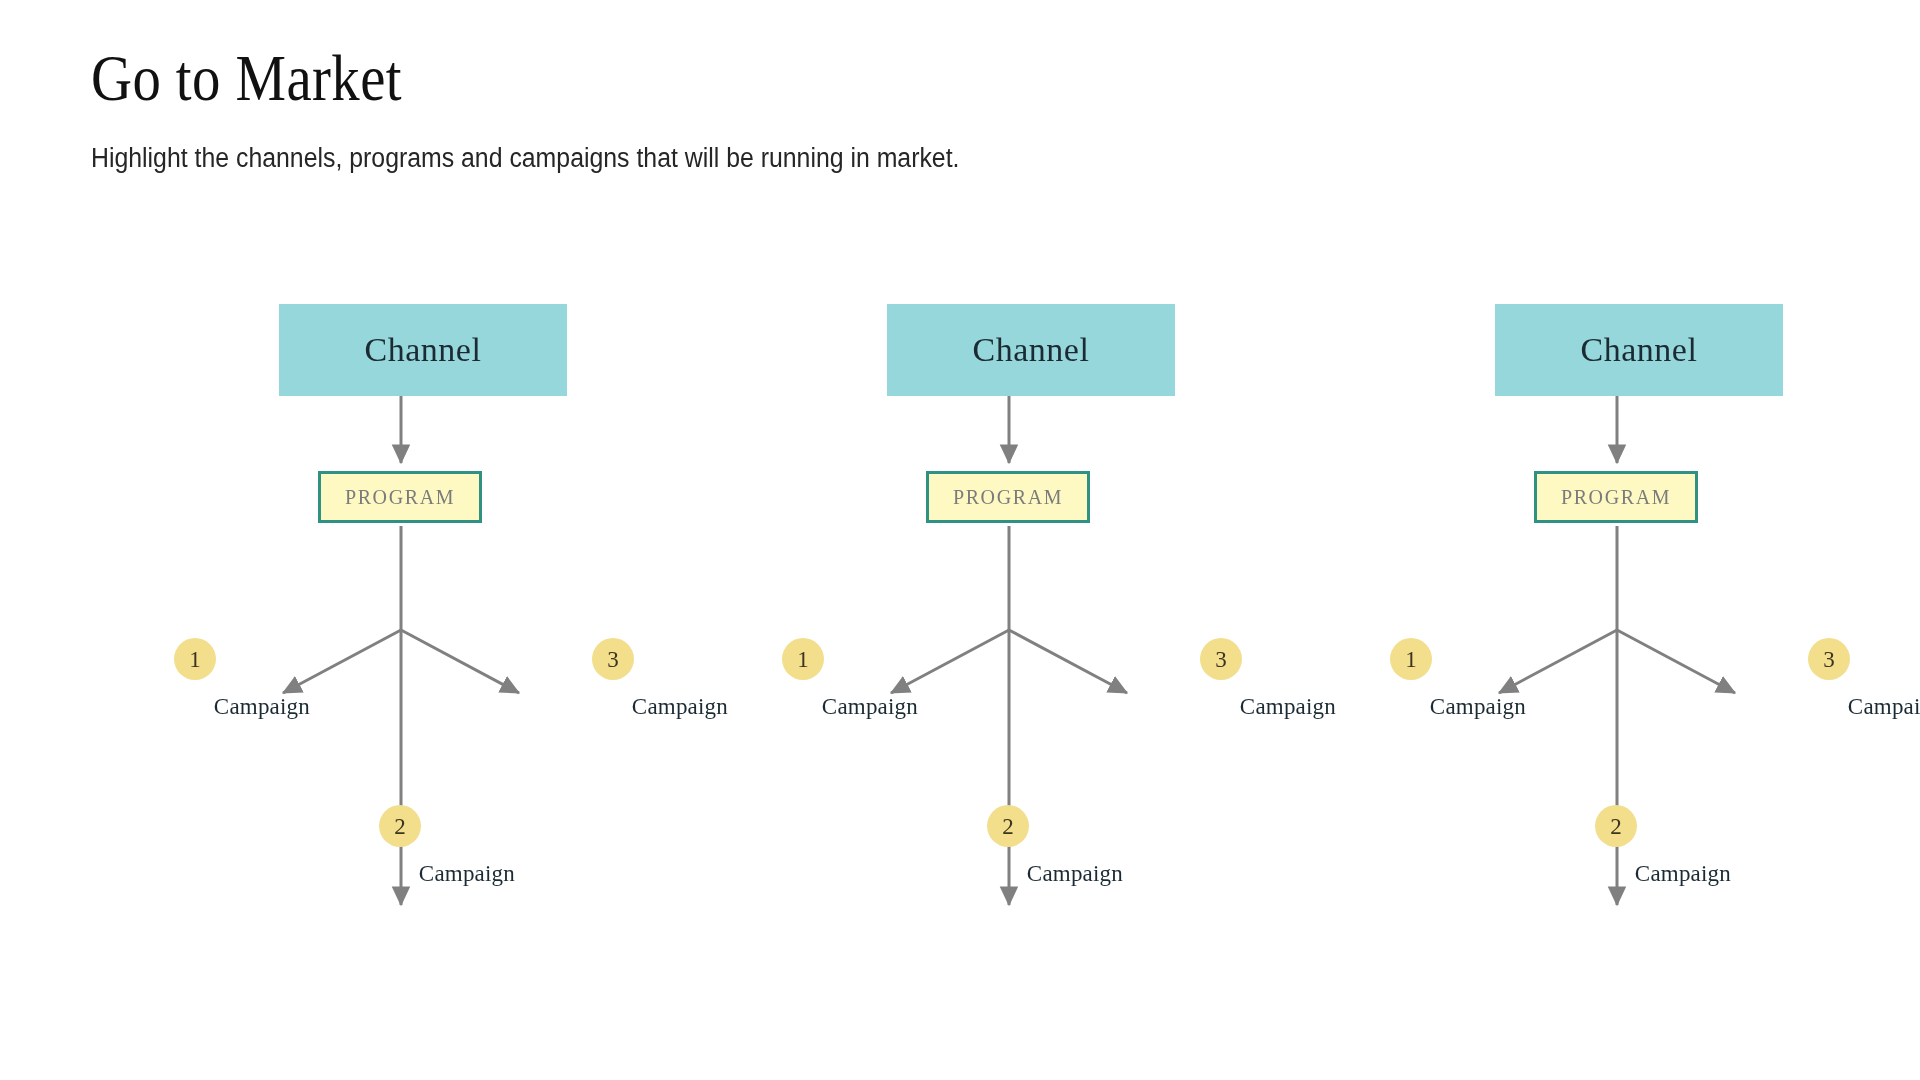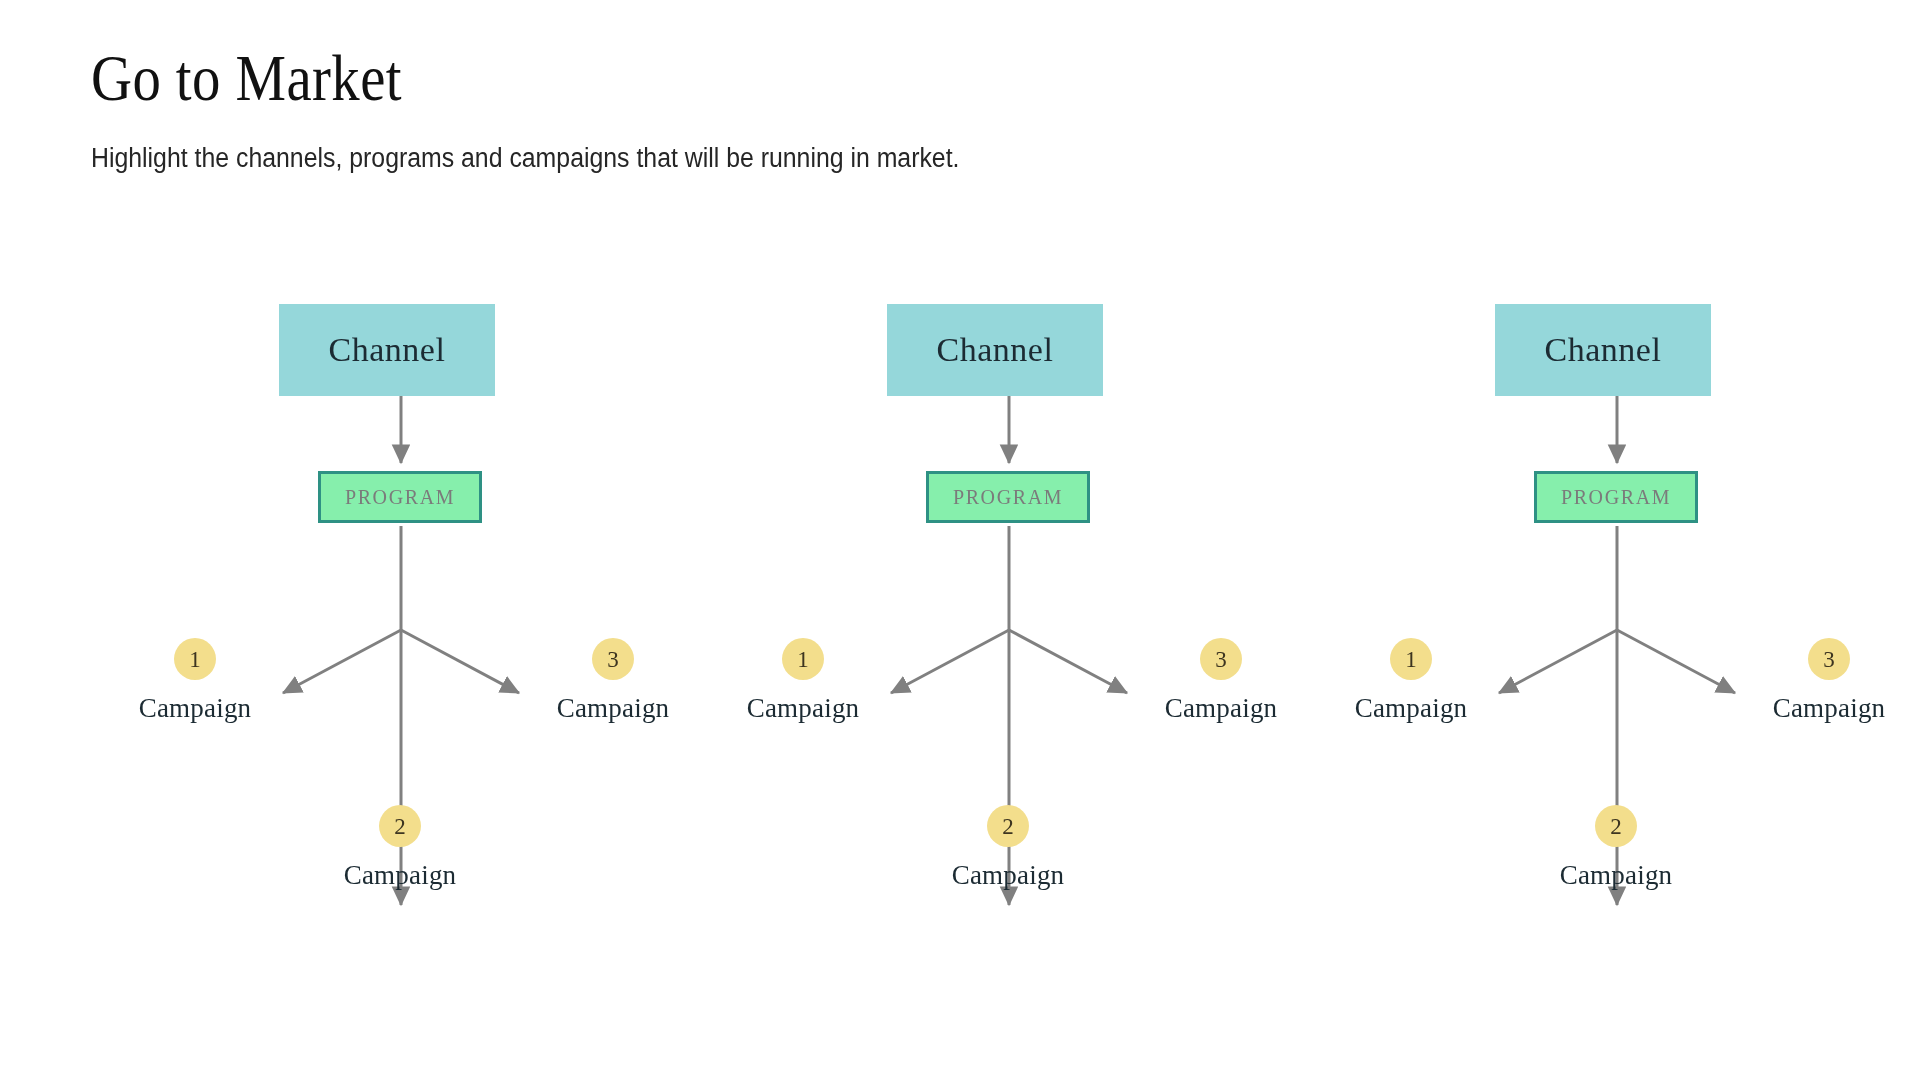--- a/index.html
+++ b/index.html
@@ -76,21 +76,21 @@
   }
   .tree-0 { left: 80px; }
   .tree-1 { left: 688px; }
   .tree-2 { left: 1296px; }
 
   
   .channel-box {
     position: absolute;
     left: 199px;
     top: 29px;
-    width: 216px;
+    width: 288px;
     height: 92px;
     background: #95d7da;
     display: flex;
     align-items: center;
     justify-content: center;
     box-sizing: border-box;
   }
   .channel-label {
     font-family: "Liberation Serif", serif;
     font-size: 34px;
@@ -99,21 +99,21 @@
     line-height: 1;
   }
 
   
   .program-box {
     position: absolute;
     left: 238px;
     top: 196px;
     width: 164px;
     height: 52px;
-    background: #86efac;
+    background: #fef9c3;
     border: 3px solid #2e9184;
     display: flex;
     align-items: center;
     justify-content: center;
     box-sizing: border-box;
   }
   .program-label {
     font-family: "Liberation Serif", serif;
     font-size: 20px;
     color: #7b7b7b;
@@ -140,25 +140,26 @@
     display: flex;
     align-items: center;
     justify-content: center;
     font-family: "Liberation Serif", serif;
     font-size: 23px;
     color: #3d3520;
     line-height: 1;
   }
   .campaign-name {
     font-family: "Liberation Serif", serif;
-    font-size: 27px;
+    font-size: 23px;
     color: #1c2b33;
     padding-top: 15px;
     line-height: 1;
     letter-spacing: 0.2px;
+    text-align: right;
   }
 </style>
 </head>
 <body>
 
 <div id="slide">
 
   <div id="header">
     <h1 id="page-title">Go to Market</h1>
     <p id="page-subtitle">Highlight the channels, programs and campaigns that will be running in market.</p>

